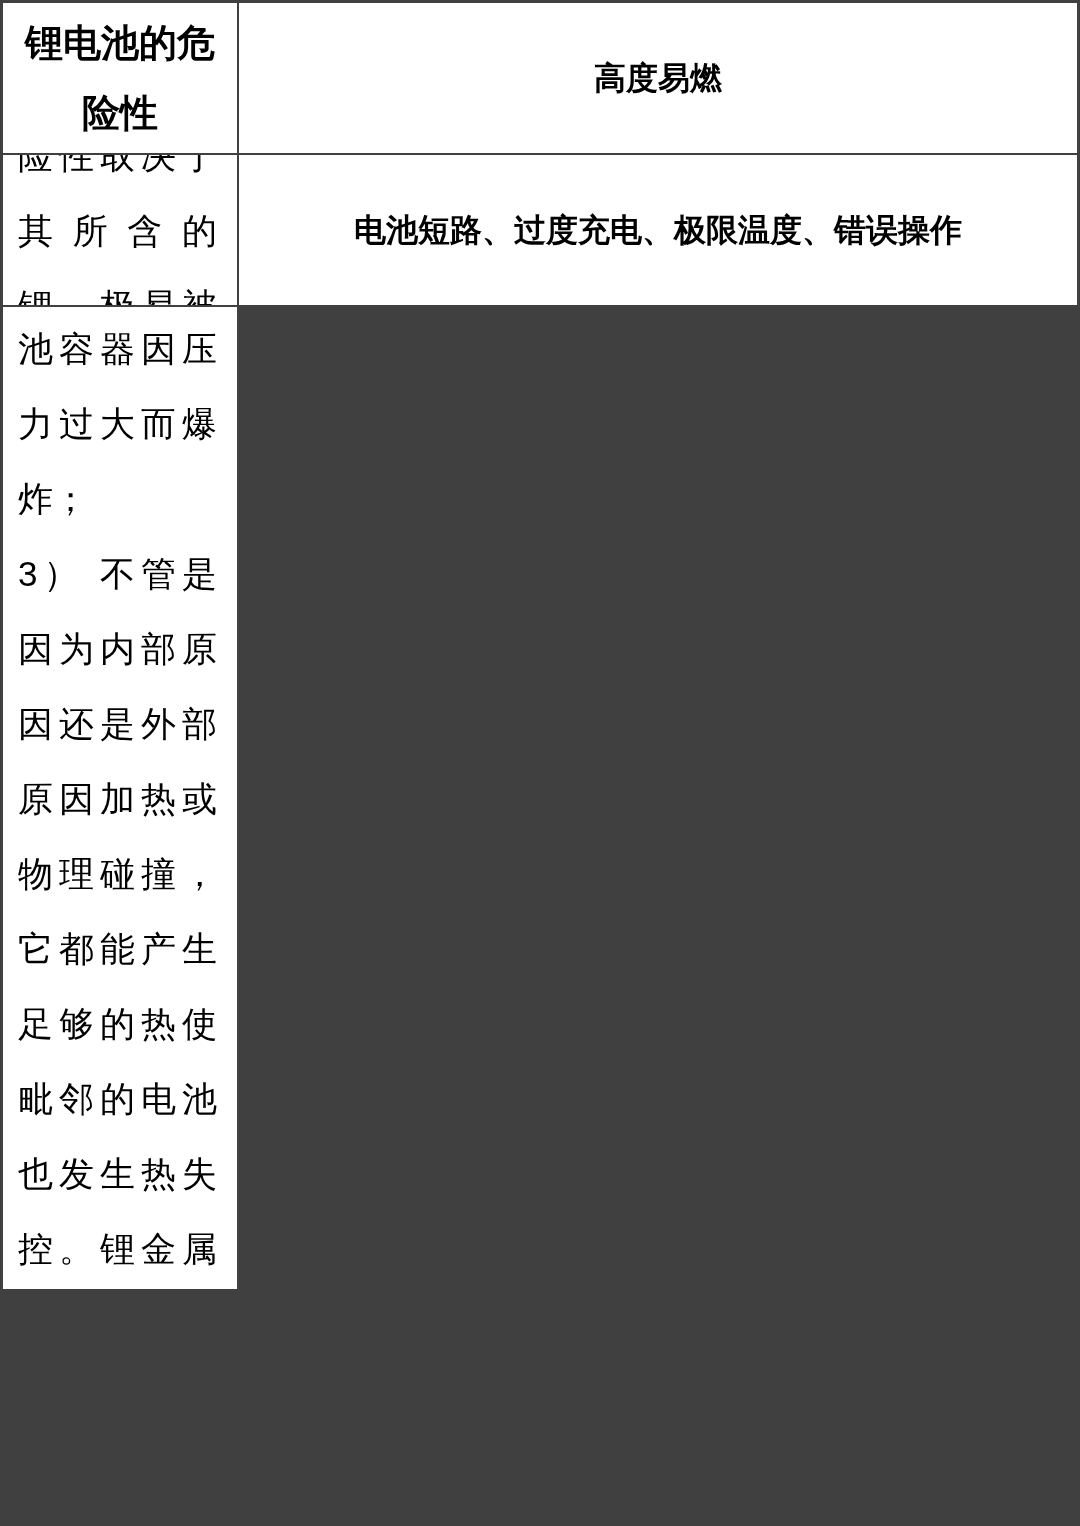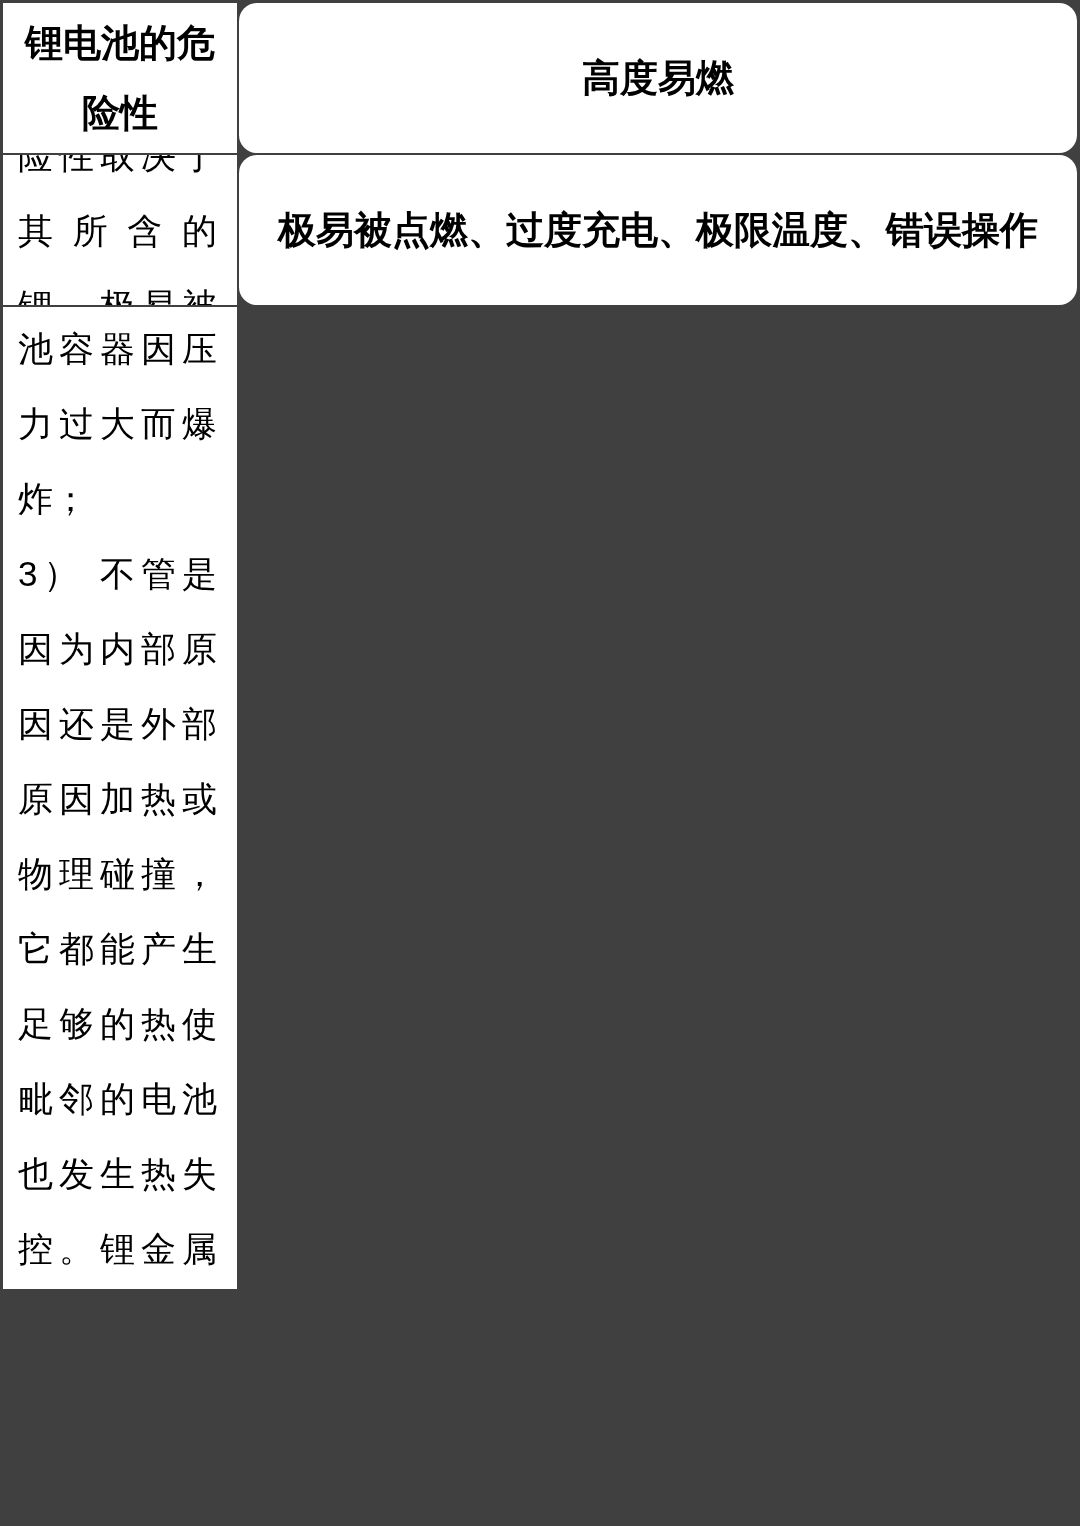--- a/index.html
+++ b/index.html
@@ -32,24 +32,23 @@
     display: flex;
     flex-direction: column;
     justify-content: center;
     overflow: hidden;
   }
   
   .label-cell {
     align-items: center;
     text-align: center;
     font-weight: bold;
-    font-size: 38px;
+    font-size: 32px;
     line-height: 70px;
     padding: 0 10px;
-    border-radius: 18px;
   }
   .label-cell.tall {
     line-height: 107px;
     padding: 0 14px;
   }
   
   .header-cell {
     align-items: center;
     text-align: center;
     font-weight: bold;
@@ -75,21 +74,21 @@
 <div class="page">
   <div class="hazard-table">
 
     <div class="cell header-cell">锂电池的危险性</div>
 
     <div class="cell label-cell">高度易燃</div>
     <div class="cell desc-cell">
         <p>锂电池的危险性取决于其所含的锂，极易被点燃。</p>
       </div>
 
-    <div class="cell label-cell tall">极易被点燃、过度充电、极限温度、错误操作</div>
+    <div class="cell label-cell tall">电池短路、过度充电、极限温度、错误操作</div>
     <div class="cell desc-cell">
         <p>2） 造成爆炸，锂电池内部温度上升较快，由于外壳熔化速度较慢，导致电池内部空间不足以纳入加热情况下的膨胀气体，电池容器因压力过大而爆炸；</p>
         <p>3） 不管是因为内部原因还是外部原因加热或物理碰撞，它都能产生足够的热使毗邻的电池也发生热失控。锂金属电池释放易燃的电解质混合着熔化的锂金属，并伴有一个大的压力脉冲。易燃电解质和熔融锂金属可产生爆炸混合物。</p>
       </div>
 
 
   </div>
 </div>
 
 </body></html>

